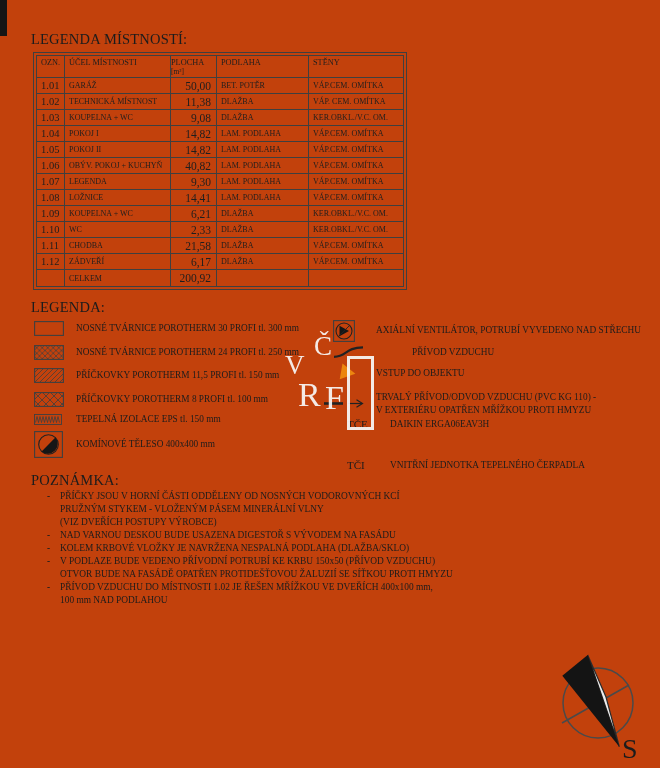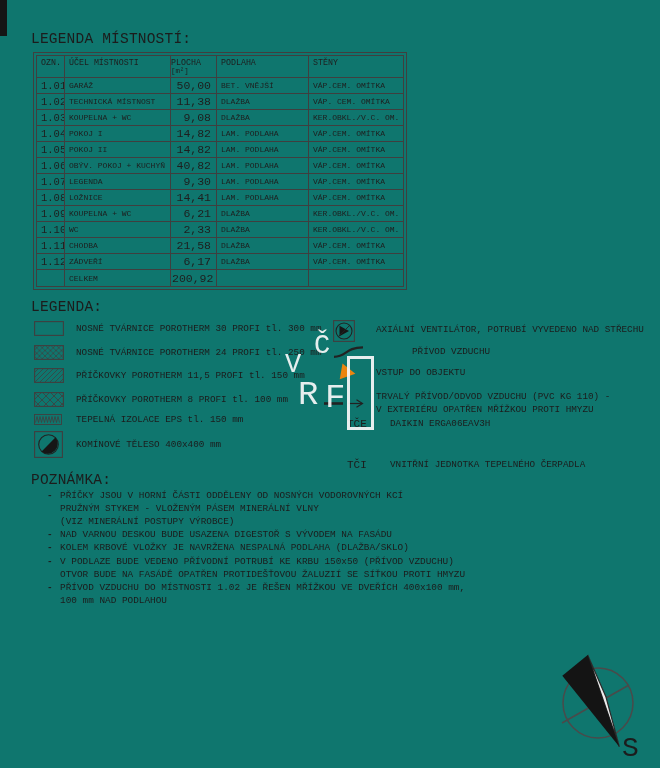--- a/index.html
+++ b/index.html
@@ -1,19 +1,19 @@
 <!DOCTYPE html>
 <html><head>
 <meta charset="utf-8">
 <style>
   html,body{margin:0;padding:0;}
   .sheet{
     position:relative; width:660px; height:768px;
-    background:#0f766e; overflow:hidden;
-    font-family:Liberation Mono, monospace;
+    background:#c2410c; overflow:hidden;
+    font-family:Liberation Serif, serif;
     color:#1e1e1e;
   }
   .abs{position:absolute;}
   .corner-mark{left:0;top:0;width:7px;height:36px;background:#151515;}
   .sec-title{font-size:14.5px;letter-spacing:.2px;color:#1c1c1c;white-space:nowrap;}
 
   
   .table-frame{left:33px;top:52px;width:374px;border:1.3px solid #3f3f3f;padding:2px;box-sizing:border-box;background:transparent;}
   table.rooms{border-collapse:collapse;table-layout:fixed;width:367px;}
   table.rooms th, table.rooms td{border:1px solid #3f3f3f;overflow:hidden;white-space:nowrap;}
@@ -82,21 +82,21 @@
           </th>
           <th>PODLAHA</th>
           <th>STĚNY</th>
         </tr>
       </thead>
       <tbody>
         <tr class="r">
             <td class="t-id">1.01</td>
             <td class="t-name">GARÁŽ</td>
             <td class="t-area">50,00</td>
-            <td class="t-floor">BET. VNĚJŠÍ</td>
+            <td class="t-floor">BET. POTĚR</td>
             <td class="t-walls">VÁP.CEM. OMÍTKA</td>
           </tr>
         <tr class="r">
             <td class="t-id">1.02</td>
             <td class="t-name">TECHNICKÁ MÍSTNOST</td>
             <td class="t-area">11,38</td>
             <td class="t-floor">DLAŽBA</td>
             <td class="t-walls">VÁP. CEM. OMÍTKA</td>
           </tr>
         <tr class="r">
@@ -316,21 +316,21 @@
     <div class="note-line">
         <span class="dash">-</span>
         <span class="ntext">PŘÍČKY JSOU V HORNÍ ČÁSTI ODDĚLENY OD NOSNÝCH VODOROVNÝCH KCÍ</span>
       </div>
     <div class="note-line cont">
         <span class="dash">-</span>
         <span class="ntext">PRUŽNÝM STYKEM - VLOŽENÝM PÁSEM MINERÁLNÍ VLNY</span>
       </div>
     <div class="note-line cont">
         <span class="dash">-</span>
-        <span class="ntext">(VIZ MINERÁLNÍ POSTUPY VÝROBCE)</span>
+        <span class="ntext">(VIZ DVEŘÍCH POSTUPY VÝROBCE)</span>
       </div>
     <div class="note-line">
         <span class="dash">-</span>
         <span class="ntext">NAD VARNOU DESKOU BUDE USAZENA DIGESTOŘ S VÝVODEM NA FASÁDU</span>
       </div>
     <div class="note-line">
         <span class="dash">-</span>
         <span class="ntext">KOLEM KRBOVÉ VLOŽKY JE NAVRŽENA NESPALNÁ PODLAHA (DLAŽBA/SKLO)</span>
       </div>
     <div class="note-line">

